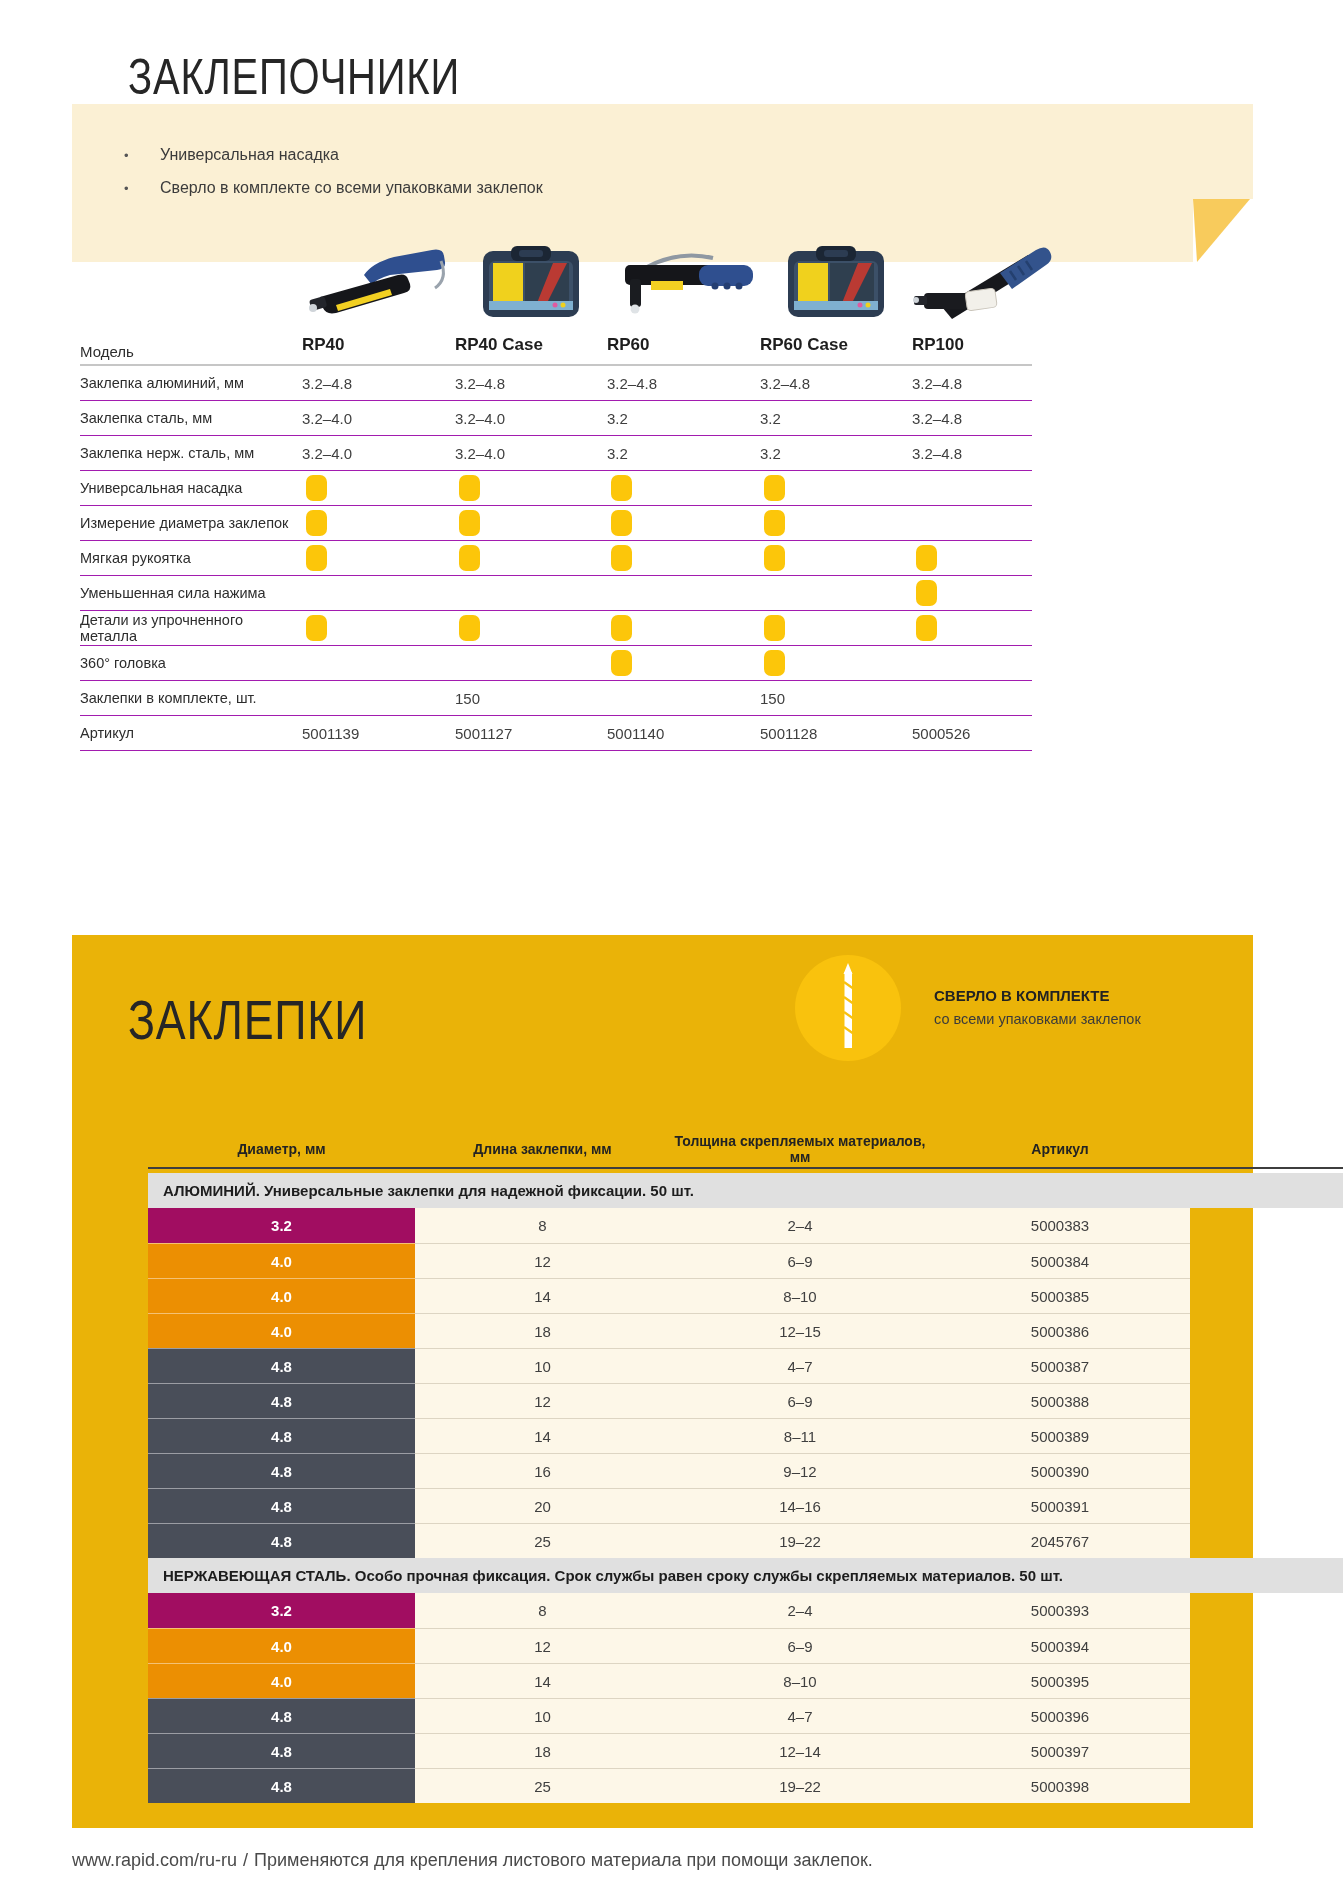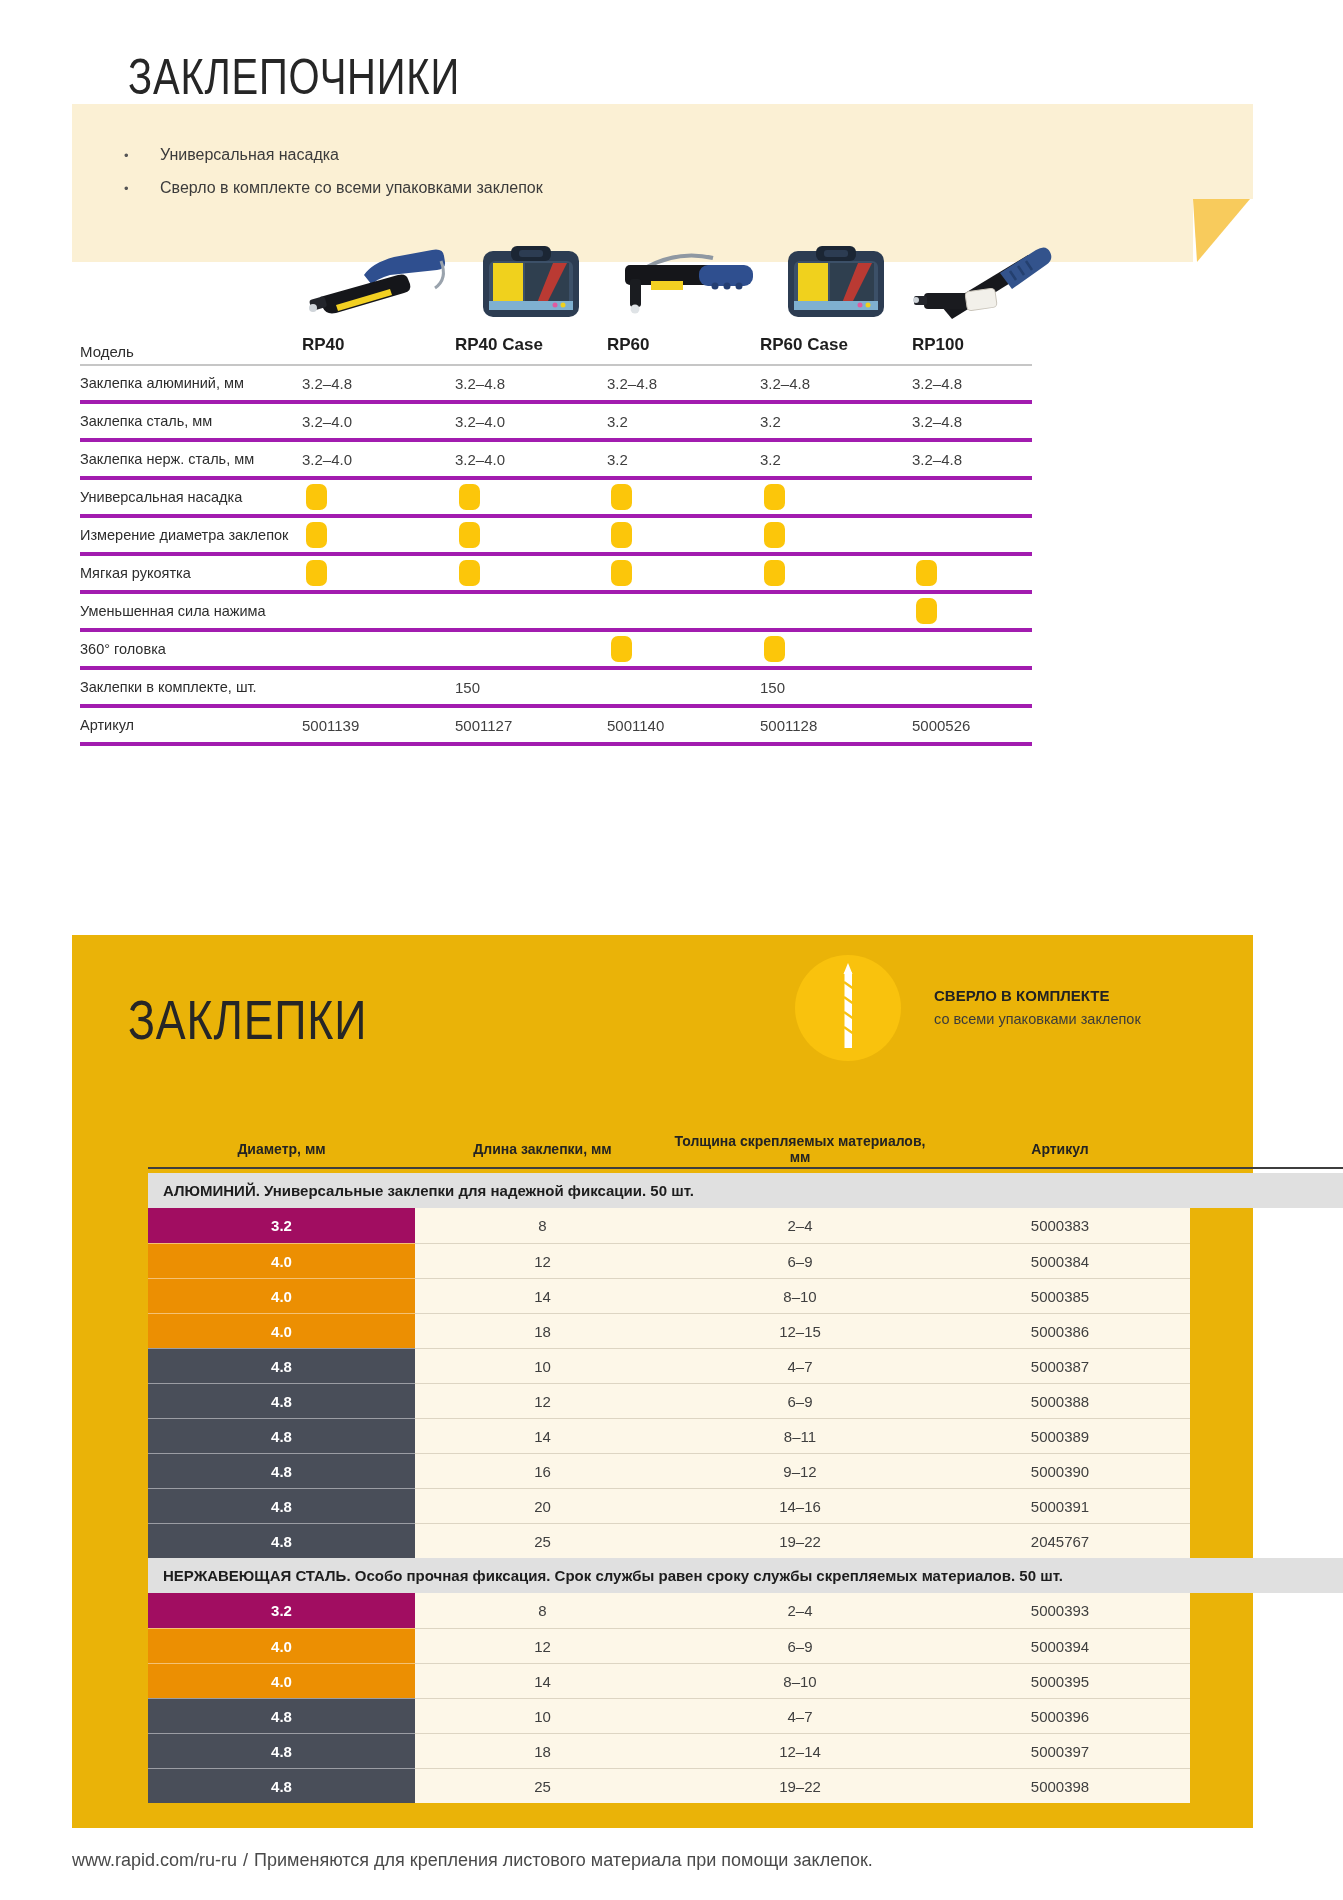--- a/index.html
+++ b/index.html
@@ -12,21 +12,21 @@
   .bullet-line{display:flex;align-items:baseline;margin-bottom:15px;font-size:16px;color:#3b3b3b;}
   .bullet-dot{width:36px;font-size:13px;color:#555;}
   .fold{position:absolute;right:0;bottom:0;width:60px;height:63px;background:#fff;}
   
   .riveters{position:absolute;left:80px;top:240px;width:952px;}
   .grid6{display:grid;grid-template-columns:222px 153px 152px 153px 152px 120px;align-items:center;}
   .images-row{height:86px;}
   .img-cell svg{display:block;}
   .model-row{height:38px;border-bottom:2px solid #c6c6c6;font-size:17px;font-weight:700;color:#1e1e1e;}
   .model-label{font-size:15px;font-weight:400;color:#2d2d2d;margin-top:12px;}
-  .prow{height:34px;border-bottom:4px solid #a21caf;font-size:15px;color:#3f3f3f;}
+  .prow{height:34px;border-bottom:1px solid #a21caf;font-size:15px;color:#3f3f3f;}
   .plabel{font-size:14.5px;color:#2d2d2d;}
   .mark{display:inline-block;width:21px;height:26px;border-radius:7px;background:#FCC60A;margin-left:4px;vertical-align:middle;}
   
   .panel{position:absolute;left:72px;top:935px;width:1181px;height:893px;background:#eab308;}
   #rivets-title{left:56px;top:52px;font-size:56px;position:absolute;}
   .badge-circle{position:absolute;left:723px;top:20px;width:106px;height:106px;}
   .badge-title{position:absolute;left:862px;top:52px;font-size:15px;font-weight:700;color:#222;}
   .badge-sub{position:absolute;left:862px;top:76px;font-size:14.5px;color:#3b3b3b;}
   .rtable{position:absolute;left:76px;top:196px;width:1200px;}
   .grid4{display:grid;grid-template-columns:267px 255px 260px 260px;}
@@ -189,20 +189,28 @@
       </div>
       <div class="grid6 prow">
         <div class="plabel">Уменьшенная сила нажима</div>
         <div class="pcell"></div>
         <div class="pcell"></div>
         <div class="pcell"></div>
         <div class="pcell"></div>
         <div class="pcell"><span class="mark"></span></div>
       </div>
       <div class="grid6 prow">
+        <div class="plabel">Детали из упрочненного металла</div>
+        <div class="pcell"><span class="mark"></span></div>
+        <div class="pcell"><span class="mark"></span></div>
+        <div class="pcell"><span class="mark"></span></div>
+        <div class="pcell"><span class="mark"></span></div>
+        <div class="pcell"><span class="mark"></span></div>
+      </div>
+      <div class="grid6 prow">
         <div class="plabel">360° головка</div>
         <div class="pcell"></div>
         <div class="pcell"></div>
         <div class="pcell"><span class="mark"></span></div>
         <div class="pcell"><span class="mark"></span></div>
         <div class="pcell"></div>
       </div>
       <div class="grid6 prow">
         <div class="plabel">Заклепки в комплекте, шт.</div>
         <div class="pcell"></div>

